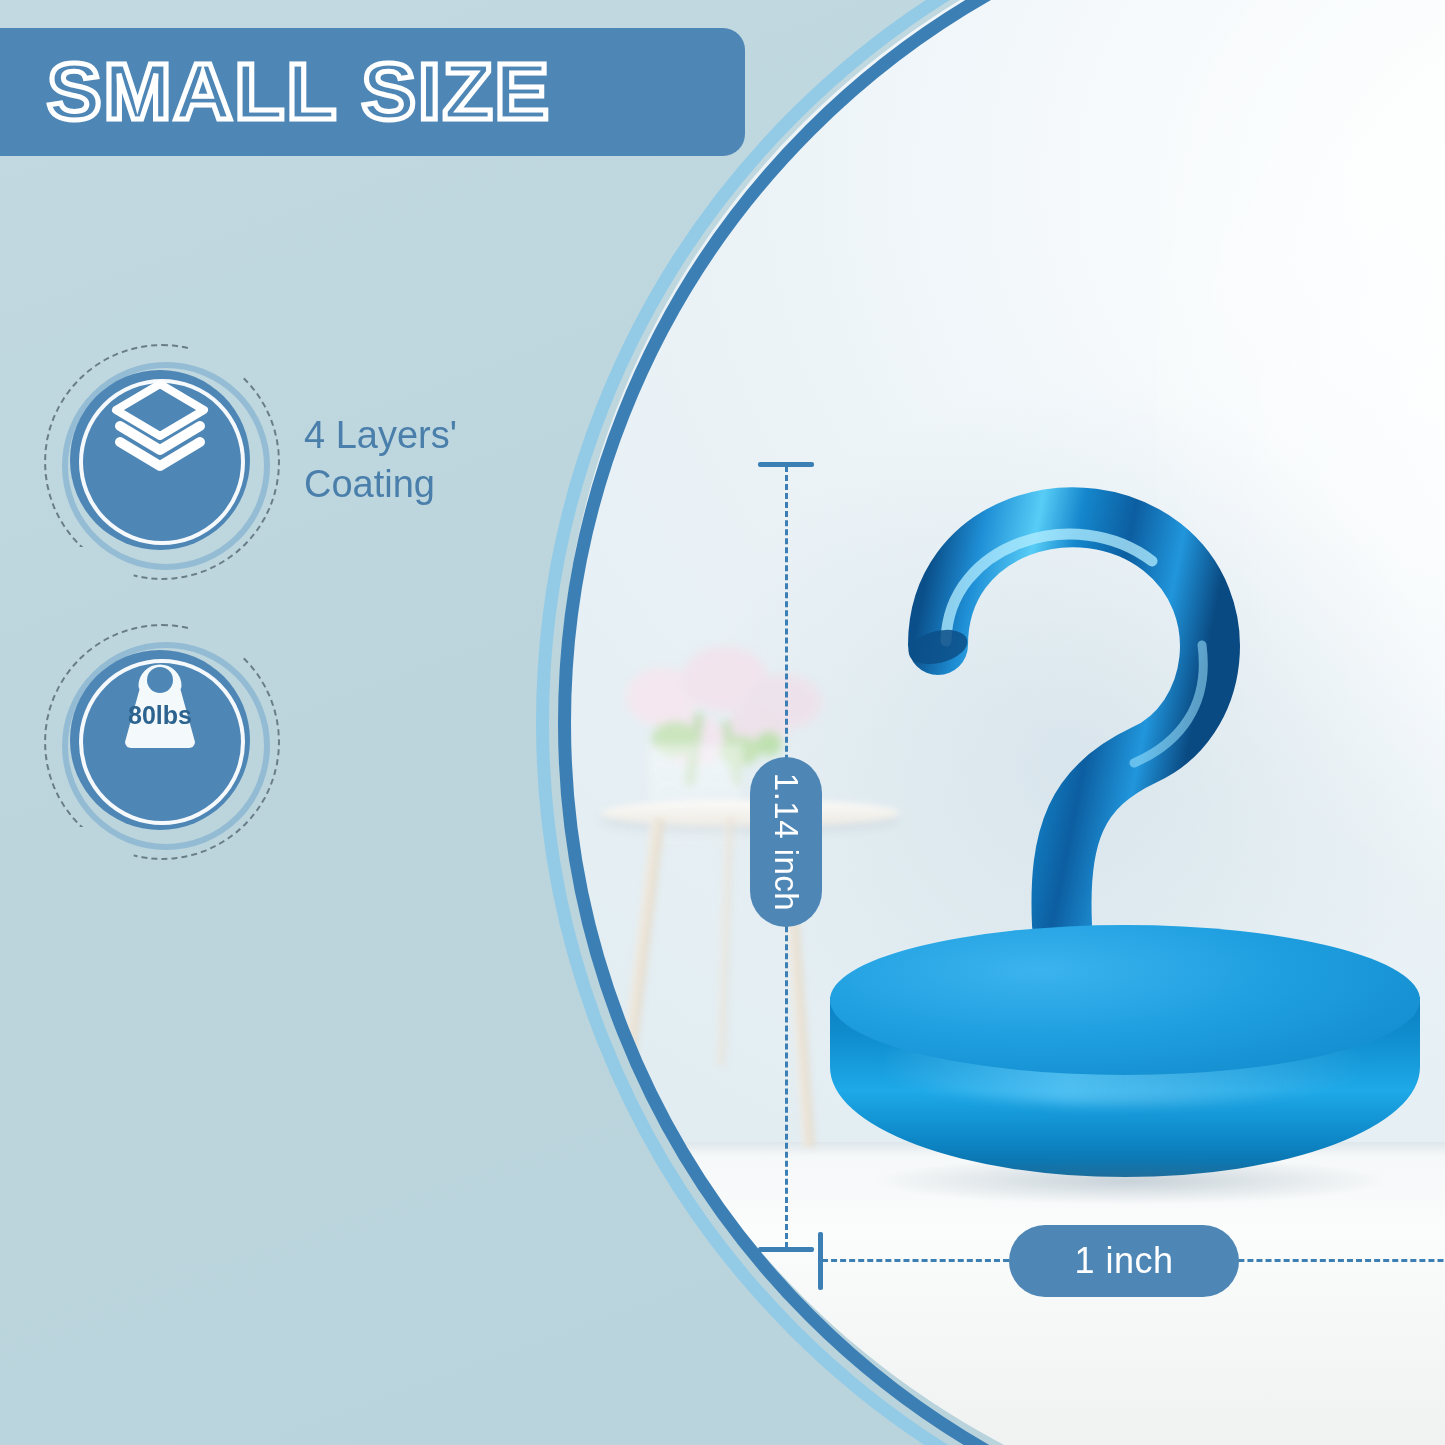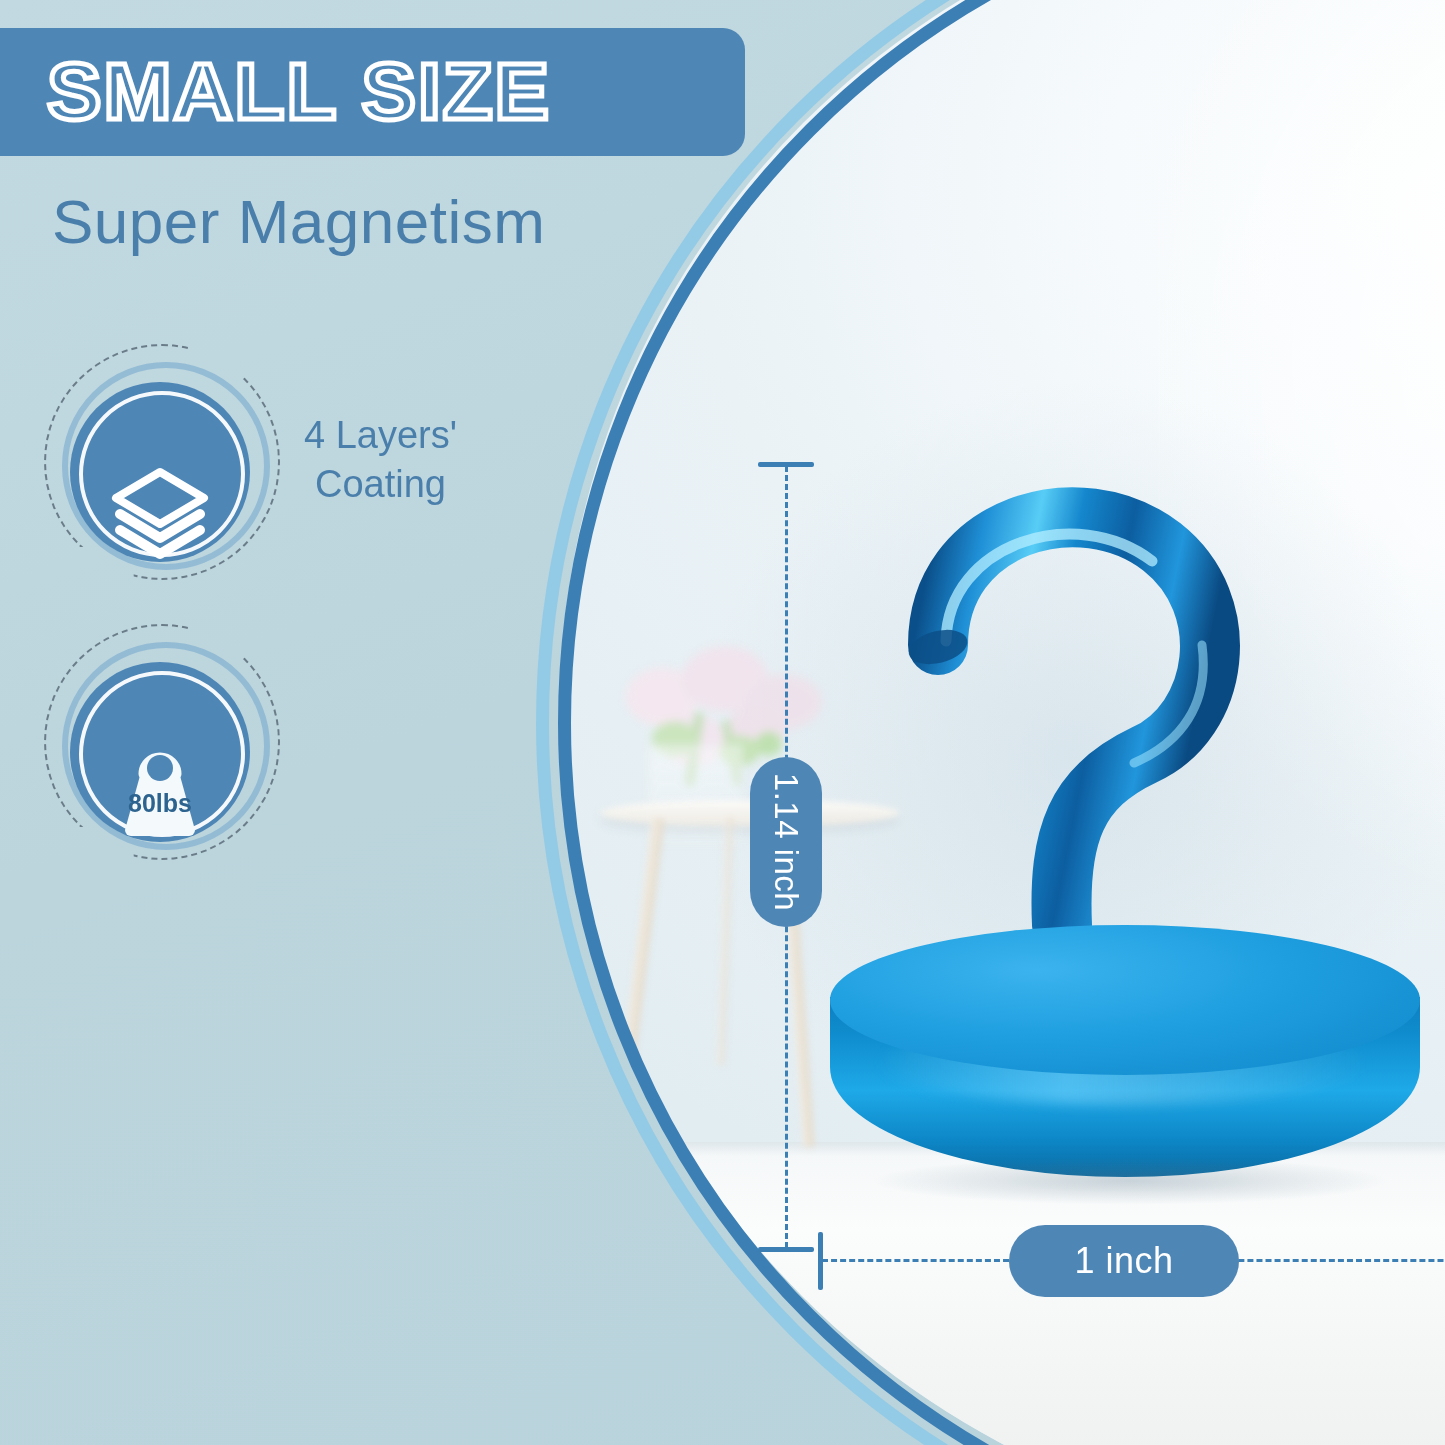--- a/index.html
+++ b/index.html
@@ -200,47 +200,47 @@
   .badge .halo-ring {
     position: absolute;
     left: 4px; top: 4px;
     width: 196px; height: 196px;
     border-radius: 50%;
     border: 6px solid #86b3d0;
     opacity: .75;
   }
   .badge .disc {
     position: absolute;
-    left: 12px; top: 24px;
+    left: 12px; top: 12px;
     width: 180px; height: 180px;
     border-radius: 50%;
     background: #4e86b6;
     display: flex;
-    align-items: flex-end;
+    align-items: flex-start;
     justify-content: center;
   }
   .badge .disc:after {
     content: "";
     position: absolute;
     left: 9px; top: 9px;
     width: 158px; height: 158px;
     border-radius: 50%;
     border: 4px solid #ffffff;
     opacity: .95;
   }
   .badge svg { position: relative; z-index: 2; }
 
   .feature-text {
     margin-left: 42px;
     font-size: 38px;
     line-height: 1.28;
     color: #4a7fab;
     font-weight: 400;
   }
-  .feature-text .ln { display: block; white-space: nowrap; text-align: center; }
+  .feature-text .ln { display: block; white-space: nowrap; }
 
   
   .dim-v {
     position: absolute;
     left: 758px;
     top: 462px;
     width: 56px;
     height: 790px;
   }
   .dim-v .cap {
@@ -453,21 +453,20 @@
       <div class="disc-side"></div>
       <div class="disc-top"></div>
       <div class="disc-shadow"></div>
     </div>
   </div>
 
   <div class="banner">
     <div class="banner-text">SMALL SIZE</div>
   </div>
 
-  <div class="subtitle">Super Magnetism</div>
 
   <div class="features">
 
     <div class="feature">
       <div class="badge">
         <div class="dashed-ring"></div>
         <div class="halo-ring"></div>
         <div class="disc">
           <svg width="104" height="104" viewBox="0 0 104 104">
             <path d="M52 14 L96 40 L52 66 L8 40 Z" fill="none" stroke="#ffffff" stroke-width="8" stroke-linejoin="round"></path>

